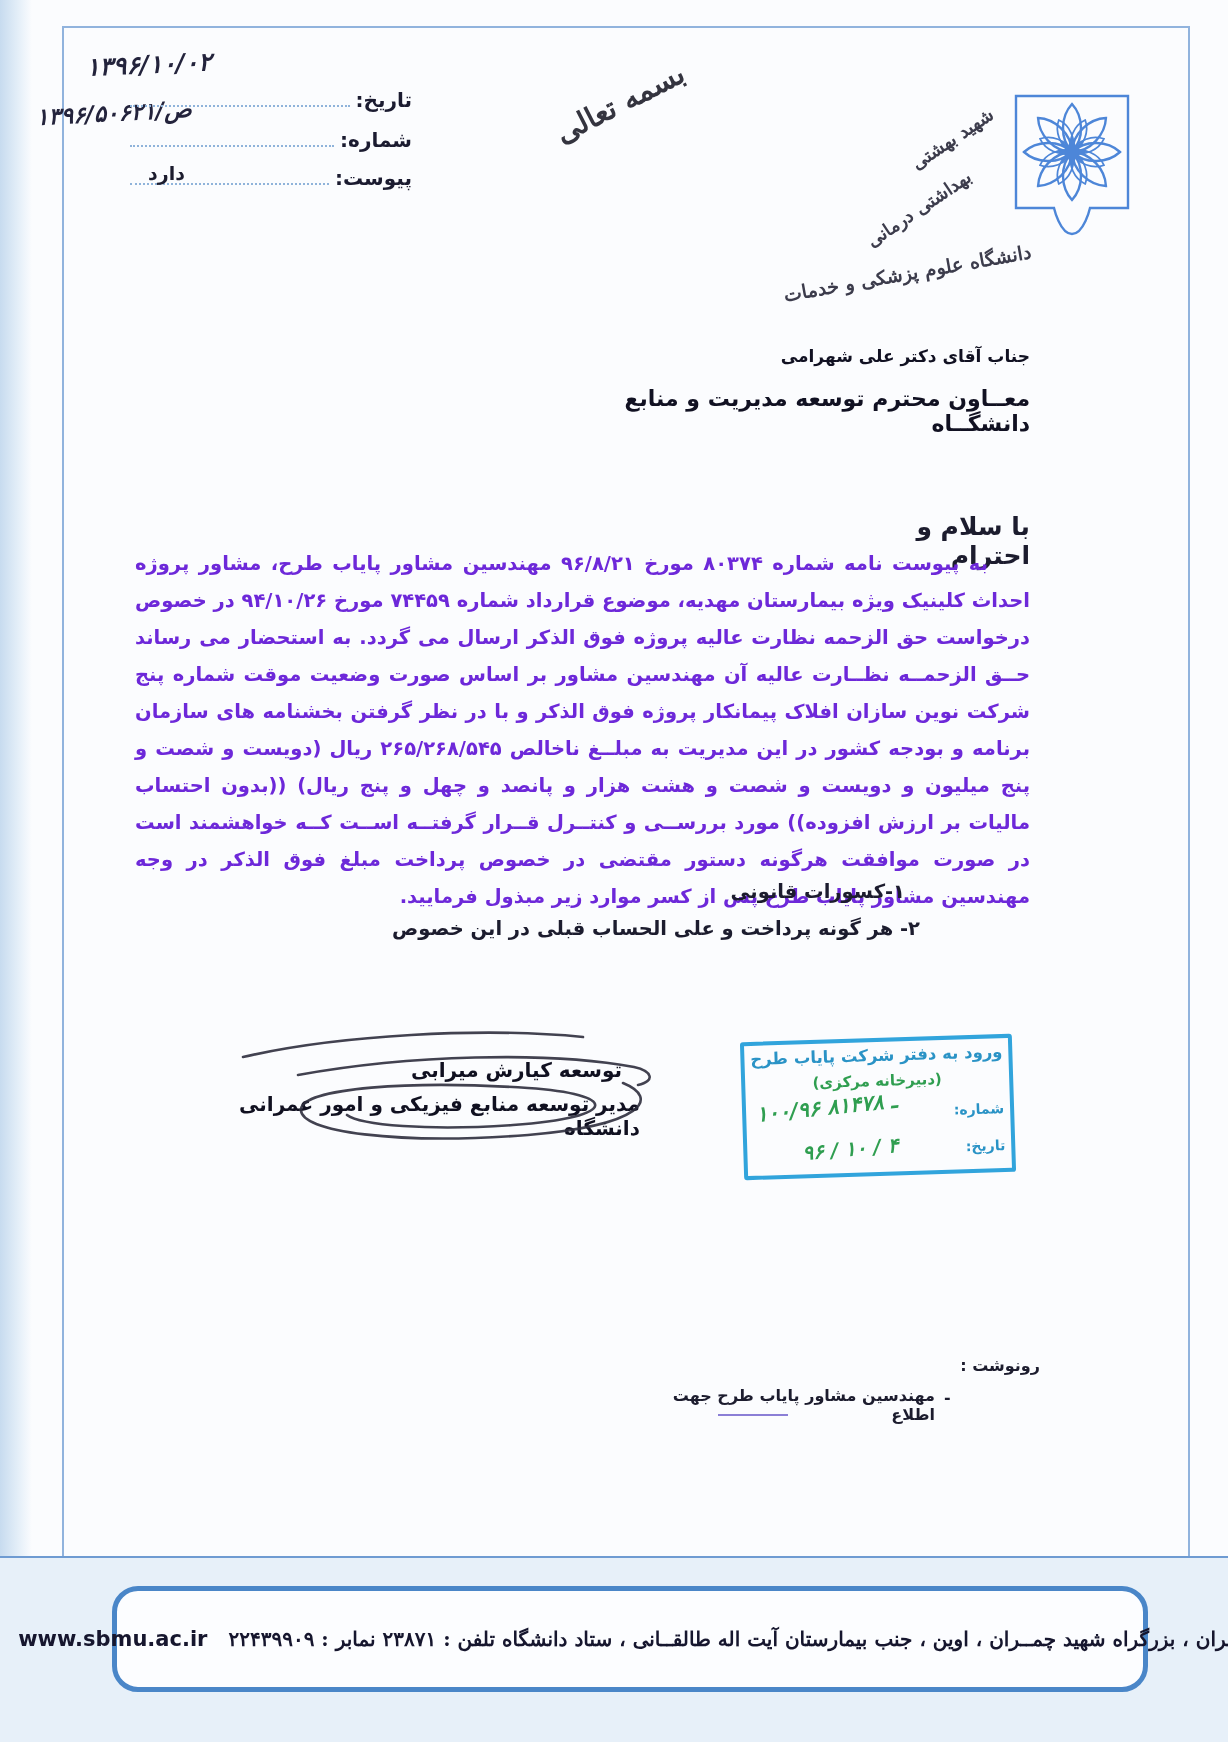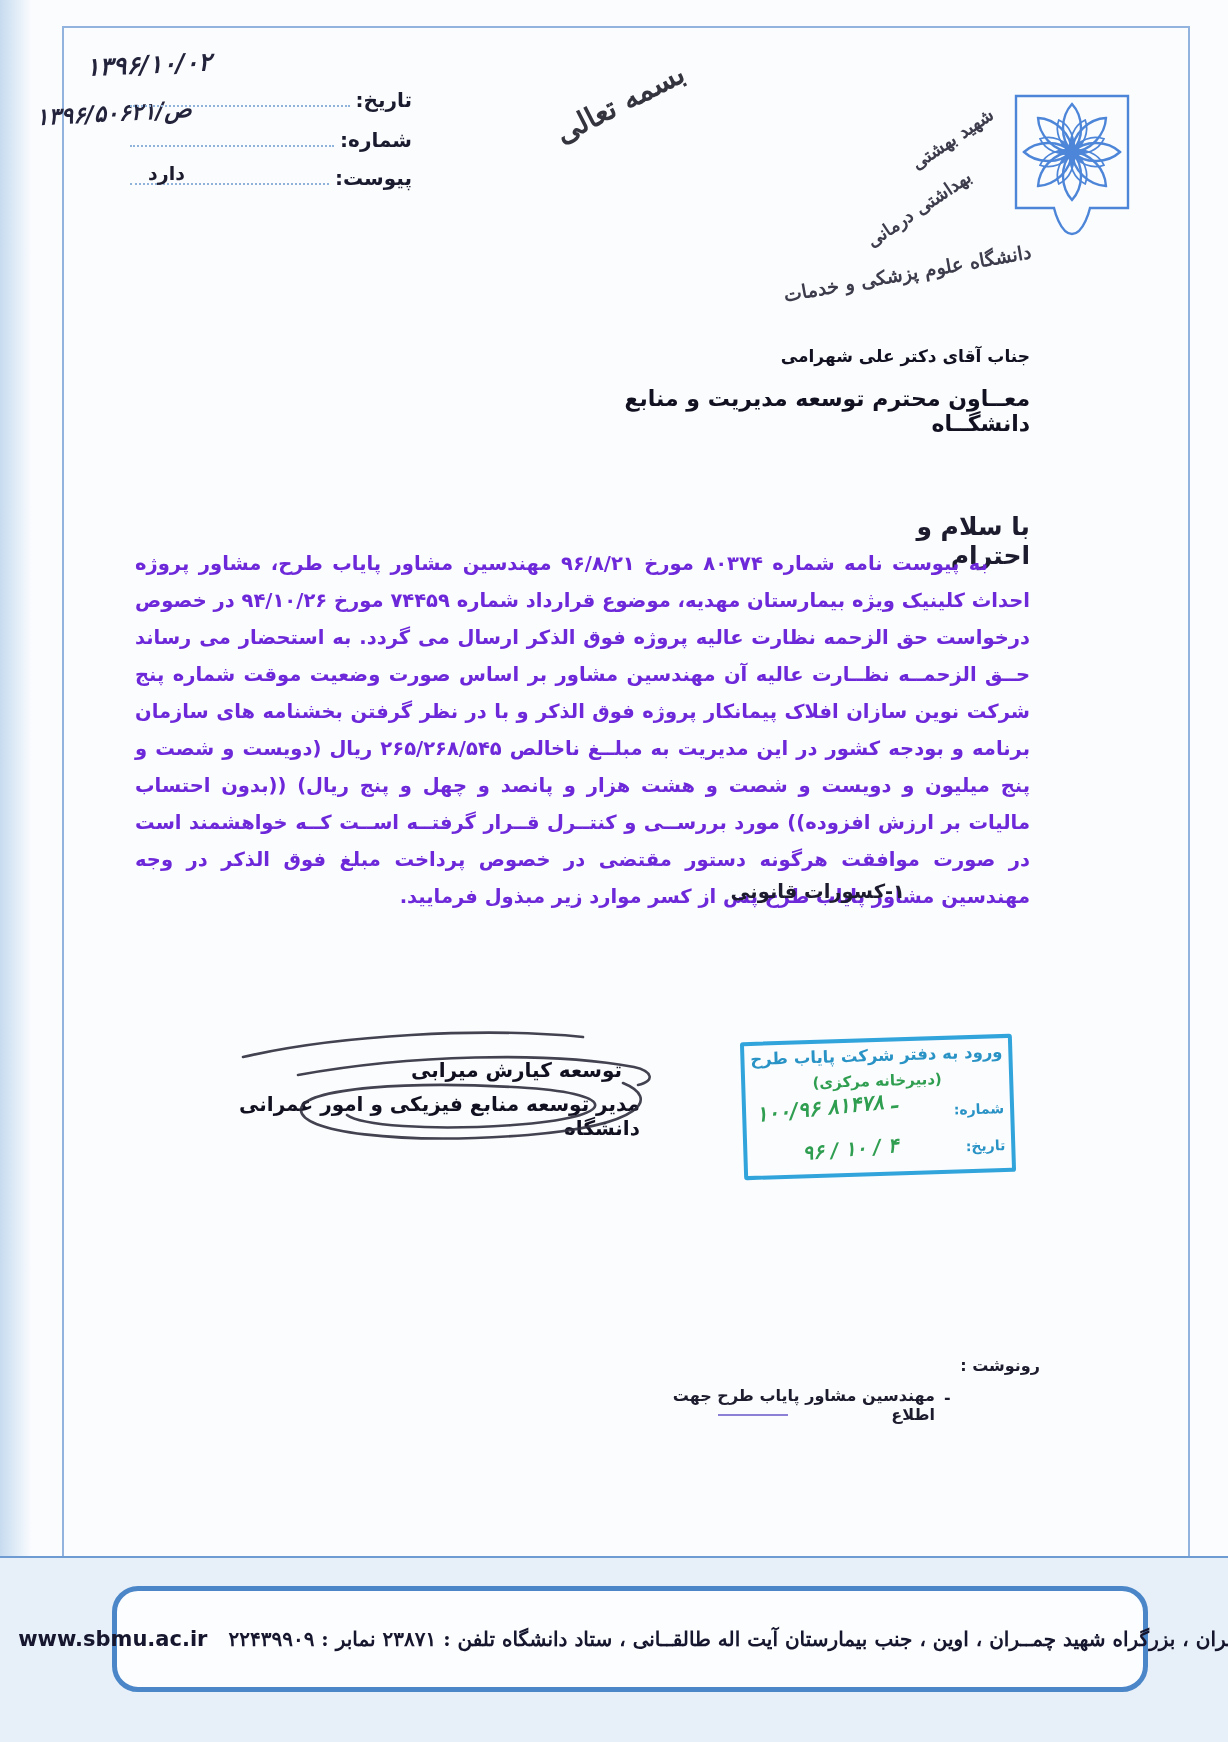--- a/index.html
+++ b/index.html
@@ -173,20 +173,21 @@
   <div class="callig callig1">شهید بهشتی</div>
   <div class="callig callig2">بهداشتی درمانی</div>
   <div class="callig callig3">دانشگاه علوم پزشکی و خدمات</div>
 
   <div class="recipient-name">جناب آقای دکتر علی شهرامی</div>
   <div class="recipient-title">معــاون محترم توسعه مدیریت و منابع دانشگــاه</div>
 
   <div class="greeting">با سلام و احترام</div>
   <div class="body-par">به پیوست نامه شماره ۸۰۳۷۴ مورخ ۹۶/۸/۲۱ مهندسین مشاور پایاب طرح، مشاور پروژه احداث کلینیک ویژه بیمارستان مهدیه، موضوع قرارداد شماره ۷۴۴۵۹ مورخ ۹۴/۱۰/۲۶ در خصوص درخواست حق الزحمه نظارت عالیه پروژه فوق الذکر ارسال می گردد. به استحضار می رساند حــق الزحمــه نظــارت عالیه آن مهندسین مشاور بر اساس صورت وضعیت موقت شماره پنج شرکت نوین سازان افلاک پیمانکار پروژه فوق الذکر و با در نظر گرفتن بخشنامه های سازمان برنامه و بودجه کشور در این مدیریت به مبلــغ ناخالص ۲۶۵/۲۶۸/۵۴۵ ریال (دویست و شصت و پنج میلیون و دویست و شصت و هشت هزار و پانصد و چهل و پنج ریال) ((بدون احتساب مالیات بر ارزش افزوده)) مورد بررســی و کنتــرل قــرار گرفتــه اســت کــه خواهشمند است در صورت موافقت هرگونه دستور مقتضی در خصوص پرداخت مبلغ فوق الذکر در وجه مهندسین مشاور پایاب طرح پس از کسر موارد زیر مبذول فرمایید.</div>
   <div class="li1">۱-کسورات قانونی</div>
+  <div class="li2">۲- هر گونه پرداخت و علی الحساب قبلی در این خصوص</div>
 
   <div class="stamp">
     <div class="t1">ورود به دفتر شرکت پایاب طرح</div>
     <div class="t2">(دبیرخانه مرکزی)</div>
     <div class="slbl slbl-num">شماره:</div>
     <div class="sval sval-num hand">۱۰۰/۹۶ ـ ۸۱۴۷۸</div>
     <div class="slbl slbl-date">تاریخ:</div>
     <div class="sval sval-date hand">۹۶ / ۱۰ / ۴</div>
   </div>
 

